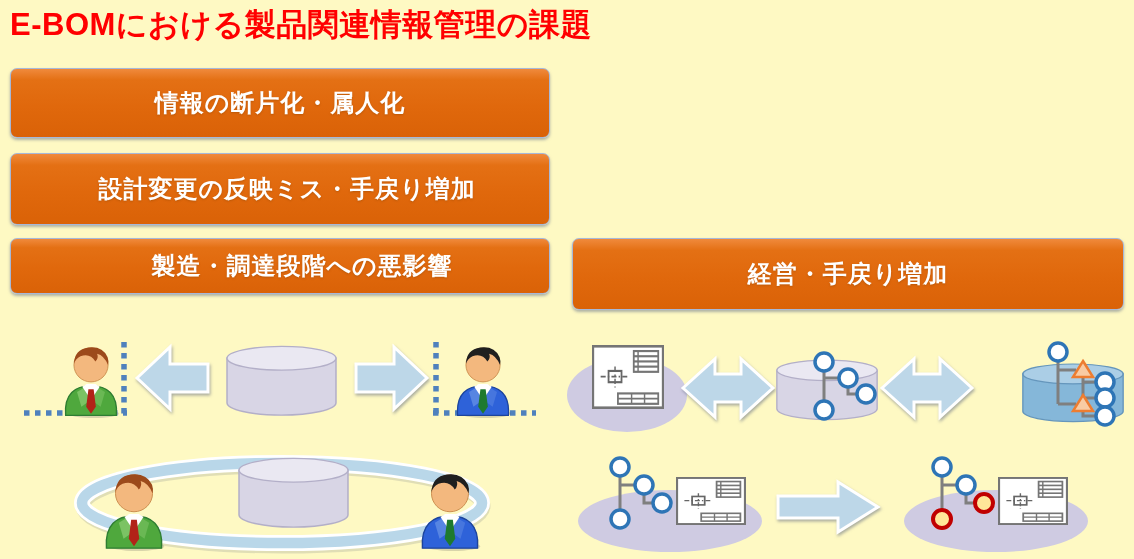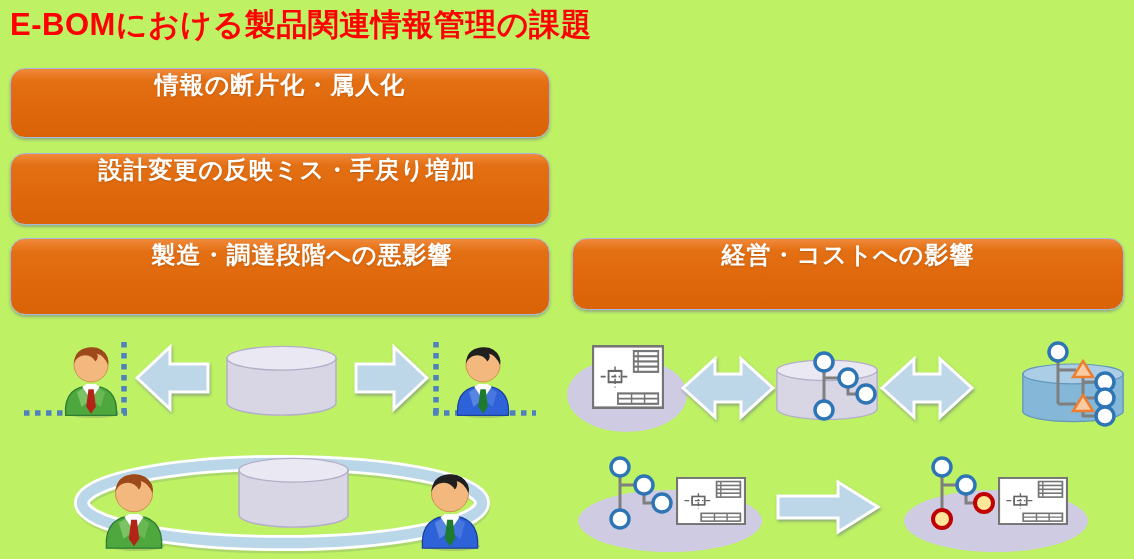--- a/index.html
+++ b/index.html
@@ -1,29 +1,29 @@
 <!DOCTYPE html>
 <html><head>
 <meta charset="utf-8">
 <style>
   html,body { margin:0; padding:0; background:#ffffff; }
   .slide {
-    position:relative; width:1134px; height:559px; background:#bef264;
+    position:relative; width:1134px; height:559px; background:#fef9c3;
     font-family:"Liberation Sans","DejaVu Sans",sans-serif; overflow:hidden;
   }
   .title {
     position:absolute; left:10px; top:4px; margin:0;
     font-size:31px; font-weight:800; color:#FF0000; letter-spacing:0.5px;
   }
   .box {
     position:absolute; box-sizing:border-box;
     background:linear-gradient(180deg,#F08A3C 0%,#E47014 16%,#E0680C 55%,#DA6207 100%);
-    border:1.6px solid #A7B8D8; border-radius:15px;
+    border:1.6px solid #A7B8D8; border-radius:7px;
     box-shadow:0 2px 3px rgba(110,120,140,0.55);
-    display:flex; align-items:flex-start; justify-content:center;
+    display:flex; align-items:center; justify-content:center;
   }
   .box span {
     color:#ffffff; font-size:24px; font-weight:700; letter-spacing:1px;
     text-shadow:0 1px 2px rgba(120,60,0,0.35); white-space:nowrap;
   }
   .diag { position:absolute; overflow:visible; }
   .arw  { fill:#BDD7E8; stroke:#ffffff; stroke-width:3;
           filter:drop-shadow(1.5px 2px 1.5px rgba(100,110,130,0.55)); }
   .dot  { stroke:#4F81BD; stroke-width:5.5; stroke-dasharray:5.5 5.5; fill:none; }
   .ln   { stroke:#7F7F7F; stroke-width:3; fill:none; }
@@ -79,25 +79,25 @@
       </symbol>
     </defs>
   </svg>
 
   <div class="box" style="left:10px;top:68px;width:540px;height:70px;">
     <span>情報の断片化・属人化</span>
   </div>
   <div class="box" style="left:10px;top:153px;width:540px;height:72px;padding-left:14px;">
     <span>設計変更の反映ミス・手戻り増加</span>
   </div>
-  <div class="box" style="left:10px;top:238px;width:540px;height:77px;padding-left:44px;">
+  <div class="box" style="left:10px;top:238px;width:540px;height:56px;padding-left:44px;">
     <span>製造・調達段階への悪影響</span>
   </div>
   <div class="box" style="left:572px;top:238px;width:552px;height:72px;">
-    <span>経営・コストへの影響</span>
+    <span>経営・手戻り増加</span>
   </div>
 
   <svg class="diag" style="left:20px;top:332px;" width="520" height="105" viewBox="0 0 520 105">
     <line class="dot" x1="104" y1="10" x2="104" y2="82"></line>
     <line class="dot" x1="4" y1="81" x2="107" y2="81"></line>
     <line class="dot" x1="416" y1="10" x2="416" y2="82"></line>
     <line class="dot" x1="413" y1="81" x2="516" y2="81"></line>
     <use href="#sym-person" x="36" y="6" width="70" height="80" class="person-green"></use>
     <polygon class="arw" points="117,46 150,15 150,32 188,32 188,60 150,60 150,77"></polygon>
     <use href="#sym-cyl" x="205" y="12" width="113" height="74" class="cyl-lav"></use>

